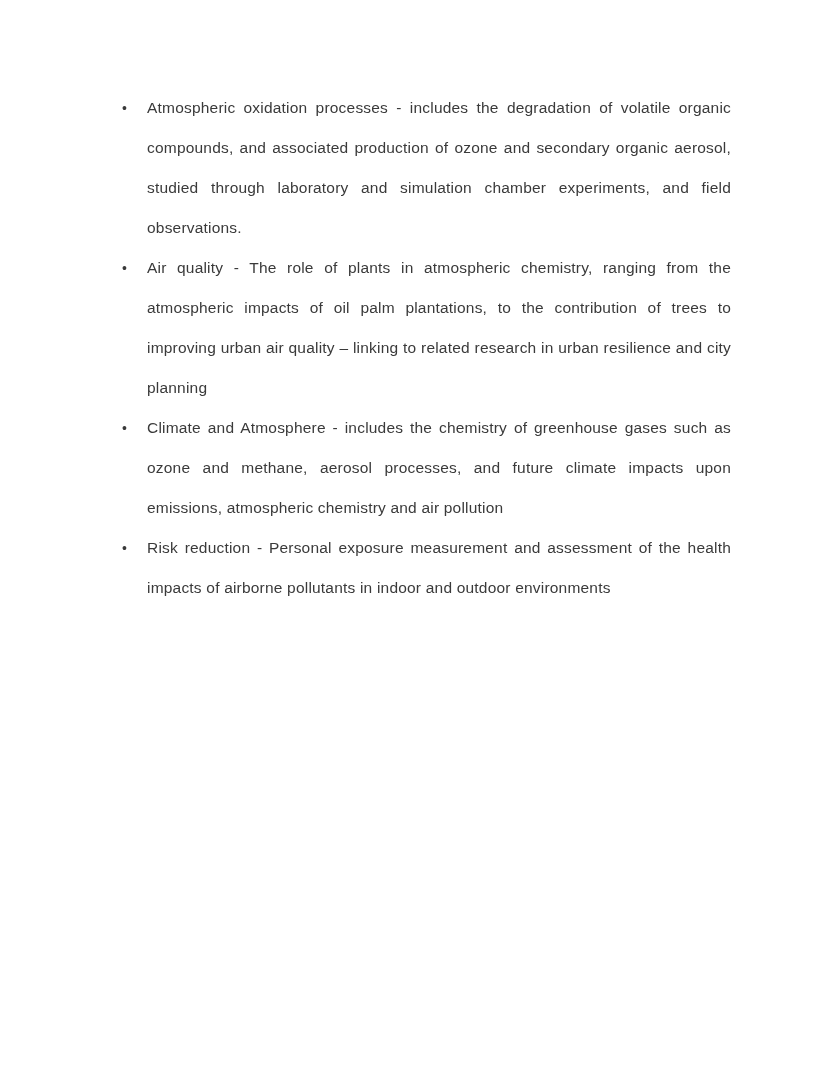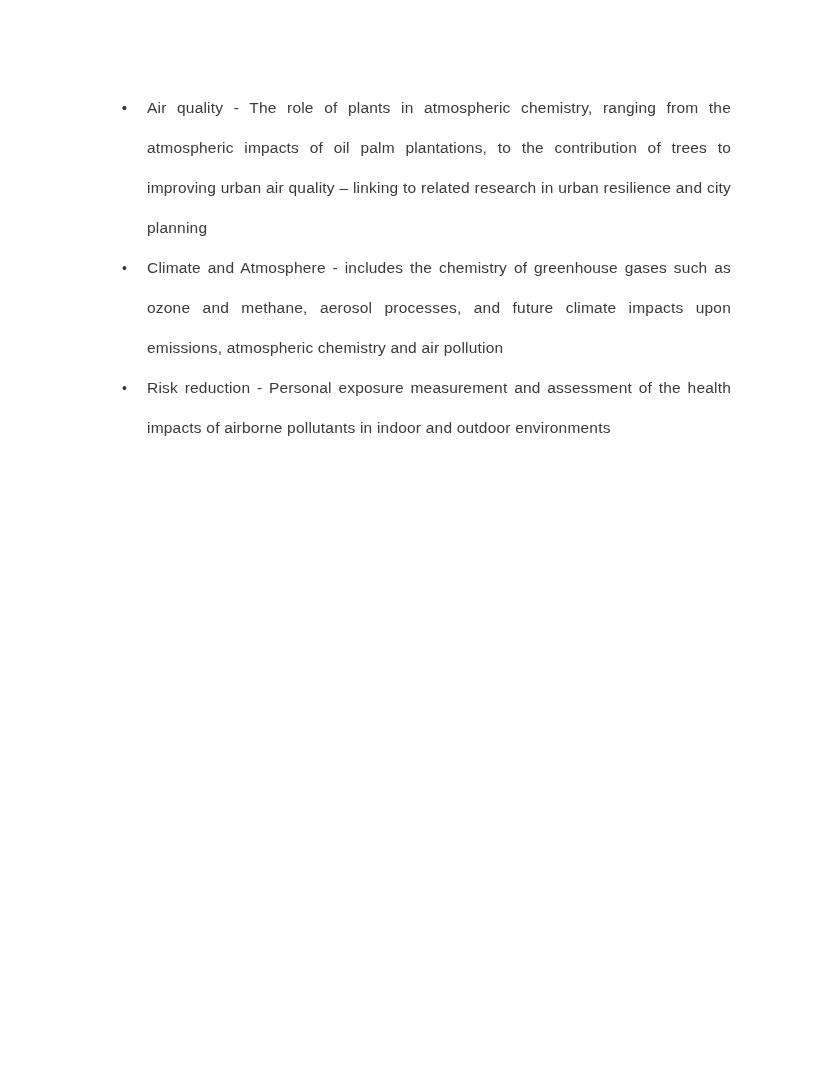--- a/index.html
+++ b/index.html
@@ -46,20 +46,21 @@
   }
 </style>
 </head>
 <body>
 
 <div class="page">
   <div class="content">
     <ul class="bullet-list">
       <li>
         <span class="marker">•</span>
+        <span>Atmospheric oxidation processes - includes the degradation of volatile organic compounds, and associated production of ozone and secondary organic aerosol, studied through laboratory and simulation chamber experiments, and field observations.</span>
       </li>
       <li>
         <span class="marker">•</span>
         <span>Air quality - The role of plants in atmospheric chemistry, ranging from the atmospheric impacts of oil palm plantations, to the contribution of trees to improving urban air quality – linking to related research in urban resilience and city planning</span>
       </li>
       <li>
         <span class="marker">•</span>
         <span>Climate and Atmosphere - includes the chemistry of greenhouse gases such as ozone and methane, aerosol processes, and future climate impacts upon emissions, atmospheric chemistry and air pollution</span>
       </li>
       <li>

